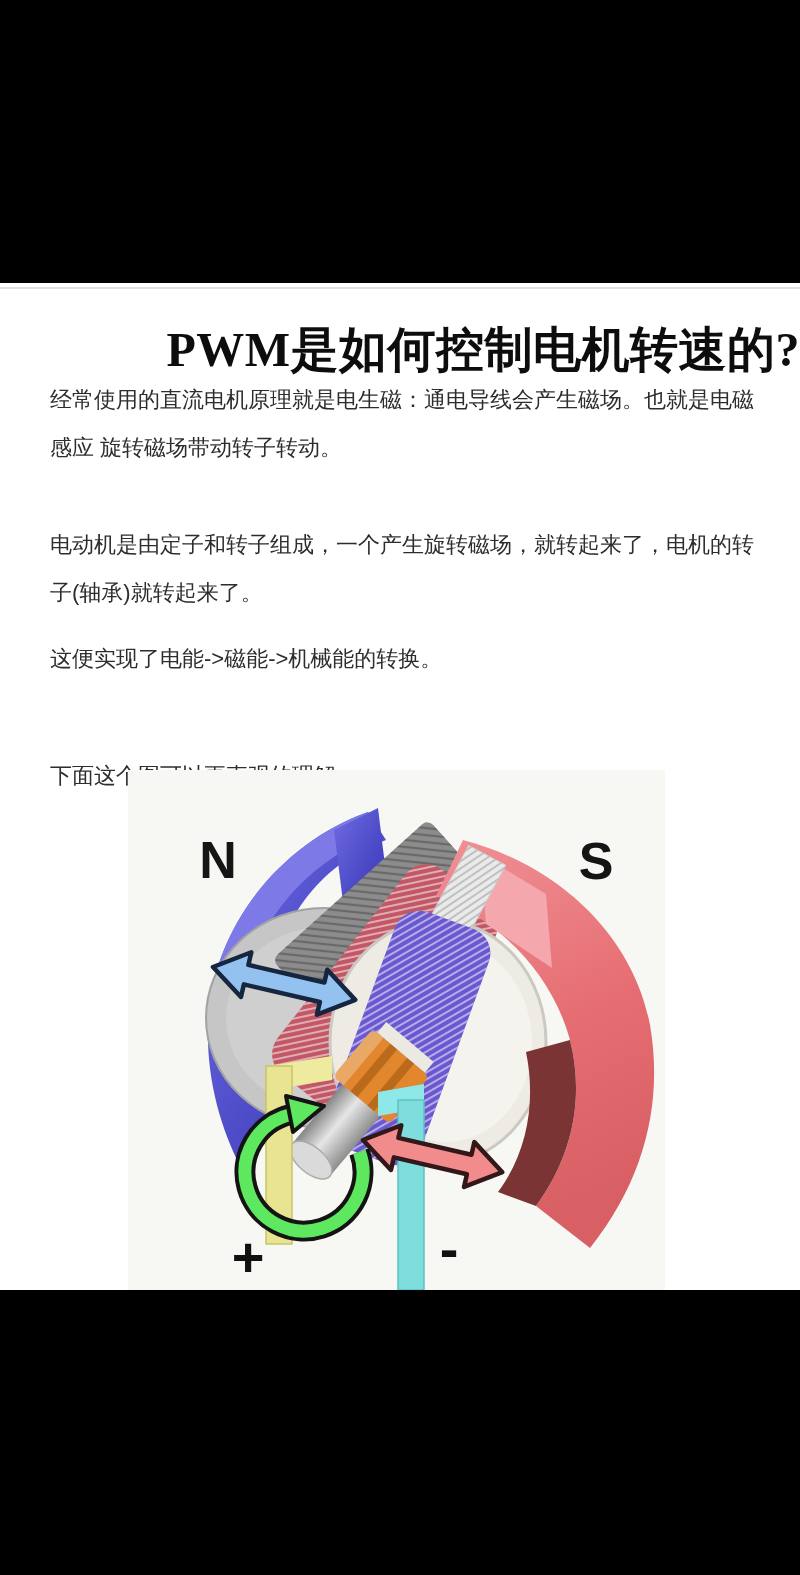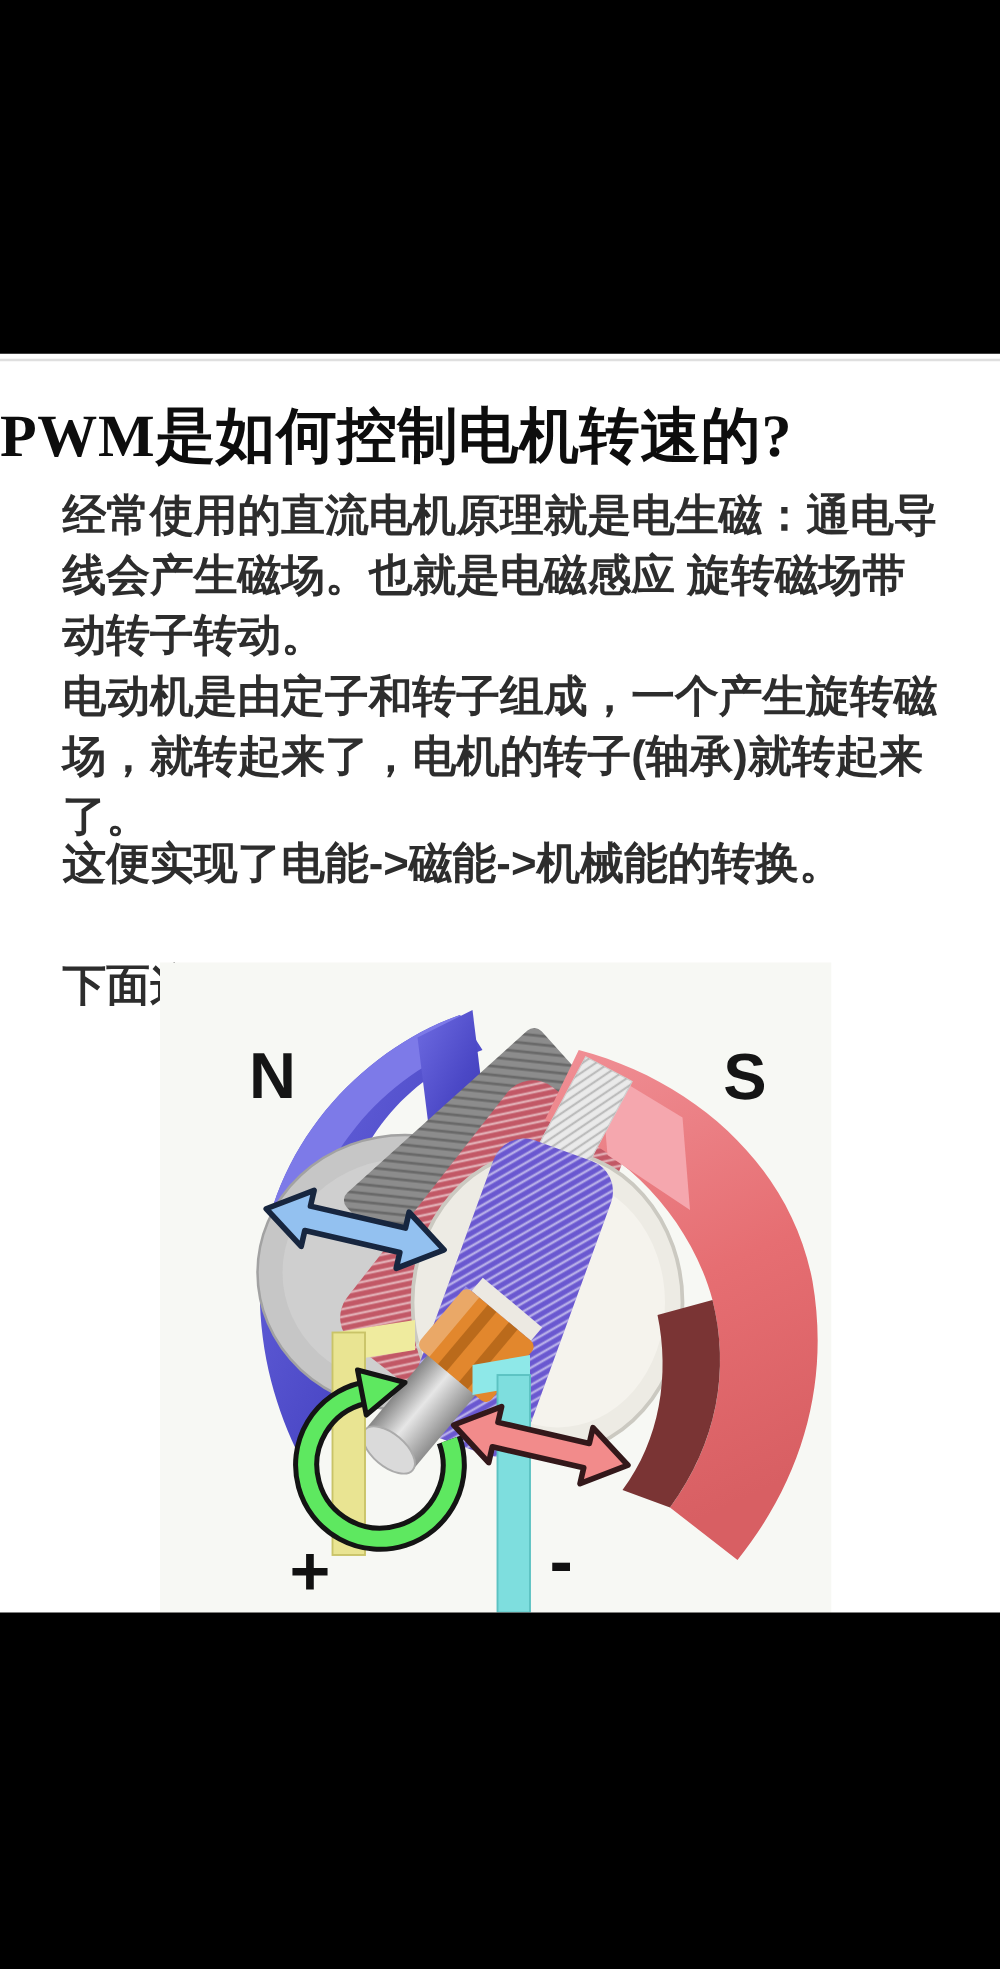--- a/index.html
+++ b/index.html
@@ -5,33 +5,33 @@
   html,body { margin:0; padding:0; }
   body {
     width:800px; height:1575px; position:relative; background:#ffffff;
     font-family:"Liberation Sans","DejaVu Sans",sans-serif; overflow:hidden;
   }
   .bar { position:absolute; left:0; width:800px; background:#000; }
   .bar-top { top:0; height:283px; }
   .bar-bottom { top:1290px; height:285px; }
   .divider { position:absolute; left:0; top:287px; width:800px; height:2px; background:#dfdfdf; }
   .title {
-    position:absolute; left:0; top:289px; width:800px; text-align:left;
+    position:absolute; left:0; top:289px; width:800px; text-align:right;
     font-family:"Liberation Serif","DejaVu Serif",serif;
     font-size:48px; font-weight:bold; color:#0d0d0d; line-height:58px;
     letter-spacing:0.5px; white-space:nowrap;
   }
   .para {
     position:absolute; left:50px; width:704px;
-    font-size:35px; line-height:48px; color:#2d2d2d; font-weight:700;
+    font-size:22px; line-height:48px; color:#2d2d2d; font-weight:400;
     letter-spacing:0;
   }
   .p1 { top:354px; }
   .p2 { top:499px; }
-  .p3 { top:632px; }
+  .p3 { top:613px; }
   .p4 { top:730px; }
   .figure {
     position:absolute; left:128px; top:770px; width:537px; height:520px;
     background:#f7f8f4; overflow:hidden;
   }
   .figure svg { display:block; }
   svg text { font-family:"Liberation Sans","DejaVu Sans",sans-serif; font-weight:bold; }
 </style>
 </head>
 <body>

